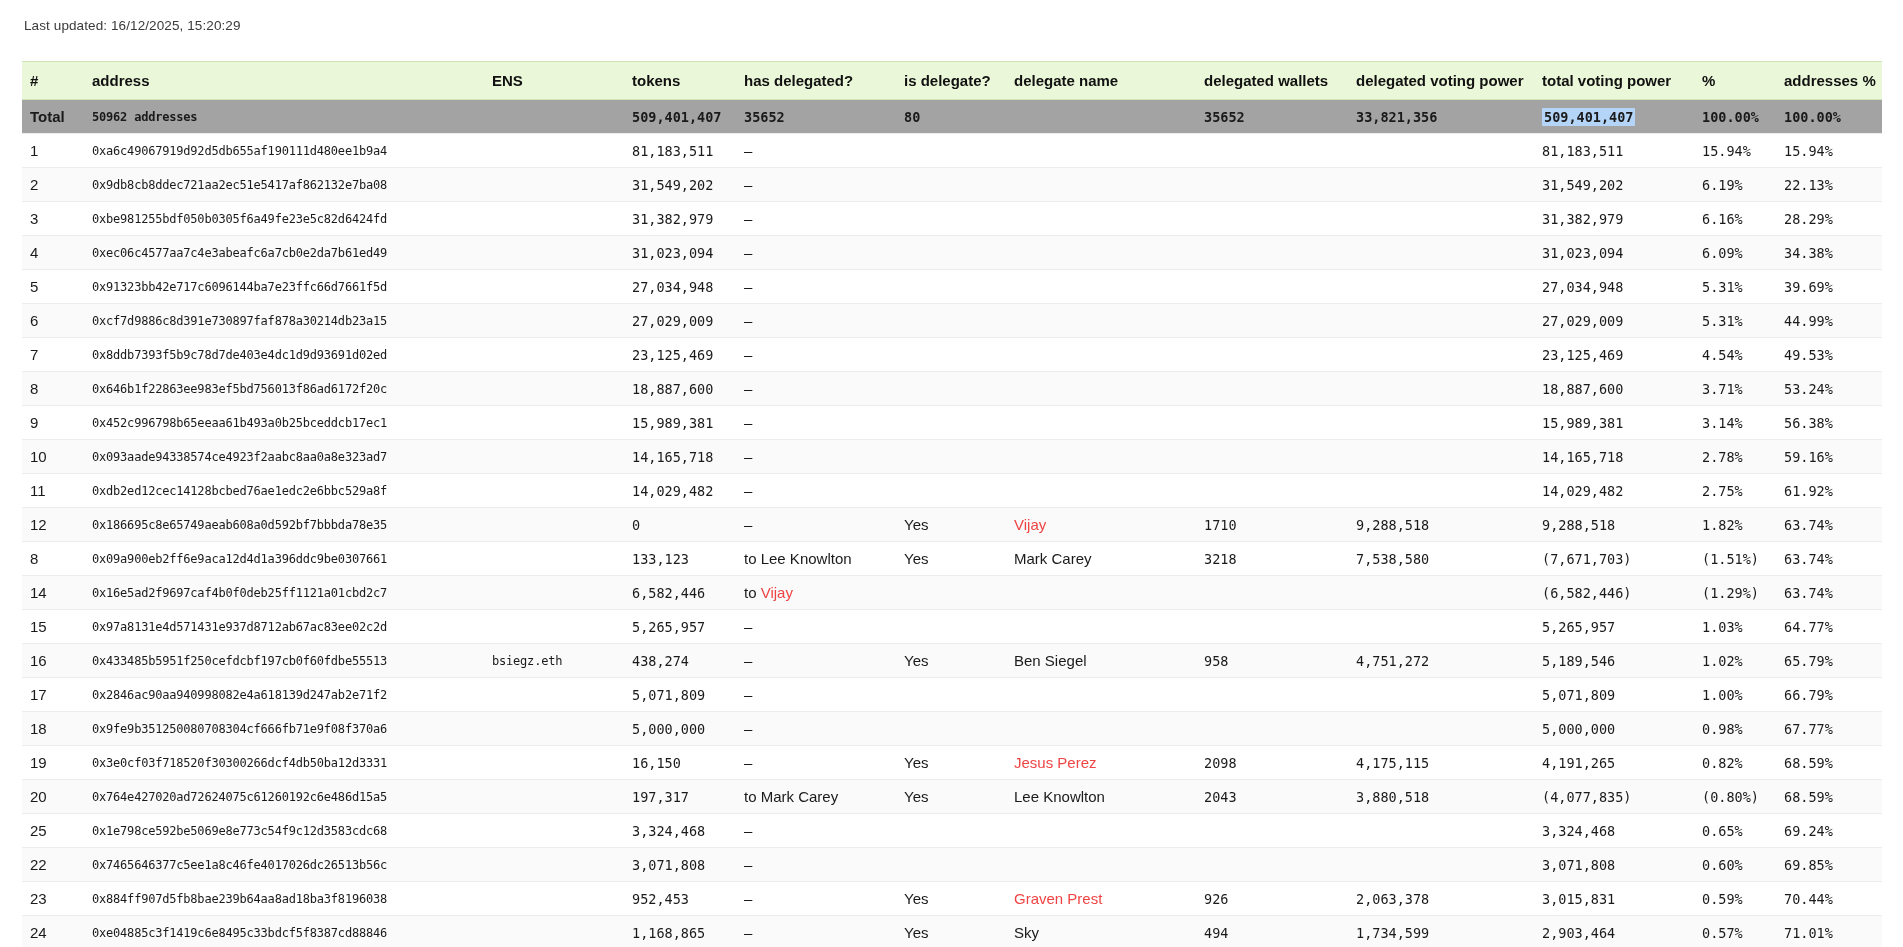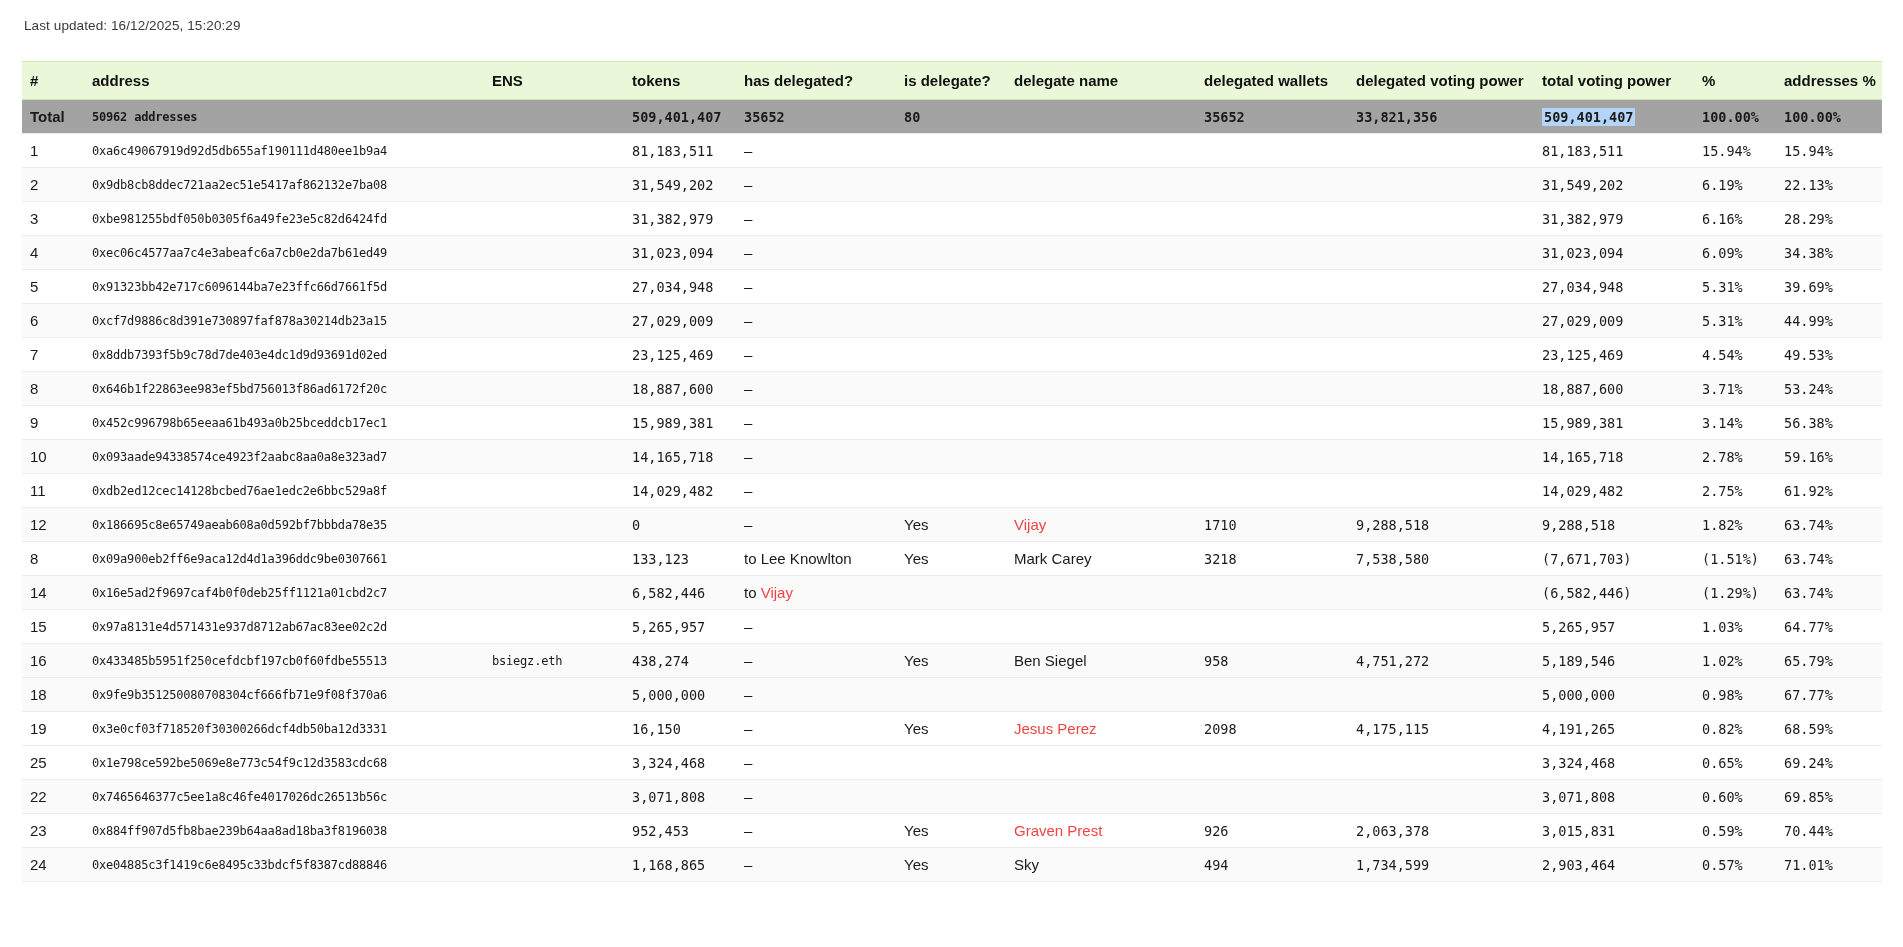--- a/index.html
+++ b/index.html
@@ -362,20 +362,34 @@
           <td class="num">438,274</td>
           <td>–</td>
           <td>Yes</td>
           <td>Ben Siegel</td>
           <td class="num">958</td>
           <td class="num">4,751,272</td>
           <td class="num">5,189,546</td>
           <td class="num">1.02%</td>
           <td class="num">65.79%</td>
         </tr>
+        <tr>
+          <td>17</td>
+          <td class="mono">0x2846ac90aa940998082e4a618139d247ab2e71f2</td>
+          <td class="mono"></td>
+          <td class="num">5,071,809</td>
+          <td>–</td>
+          <td></td>
+          <td></td>
+          <td class="num"></td>
+          <td class="num"></td>
+          <td class="num">5,071,809</td>
+          <td class="num">1.00%</td>
+          <td class="num">66.79%</td>
+        </tr>
         <tr class="alt">
           <td>18</td>
           <td class="mono">0x9fe9b351250080708304cf666fb71e9f08f370a6</td>
           <td class="mono"></td>
           <td class="num">5,000,000</td>
           <td>–</td>
           <td></td>
           <td></td>
           <td class="num"></td>
           <td class="num"></td>
@@ -390,20 +404,34 @@
           <td class="num">16,150</td>
           <td>–</td>
           <td>Yes</td>
           <td><span class="delegate-link">Jesus Perez</span></td>
           <td class="num">2098</td>
           <td class="num">4,175,115</td>
           <td class="num">4,191,265</td>
           <td class="num">0.82%</td>
           <td class="num">68.59%</td>
         </tr>
+        <tr class="alt">
+          <td>20</td>
+          <td class="mono">0x764e427020ad72624075c61260192c6e486d15a5</td>
+          <td class="mono"></td>
+          <td class="num">197,317</td>
+          <td>to Mark Carey</td>
+          <td>Yes</td>
+          <td>Lee Knowlton</td>
+          <td class="num">2043</td>
+          <td class="num">3,880,518</td>
+          <td class="num">(4,077,835)</td>
+          <td class="num">(0.80%)</td>
+          <td class="num">68.59%</td>
+        </tr>
         <tr>
           <td>25</td>
           <td class="mono">0x1e798ce592be5069e8e773c54f9c12d3583cdc68</td>
           <td class="mono"></td>
           <td class="num">3,324,468</td>
           <td>–</td>
           <td></td>
           <td></td>
           <td class="num"></td>
           <td class="num"></td>

